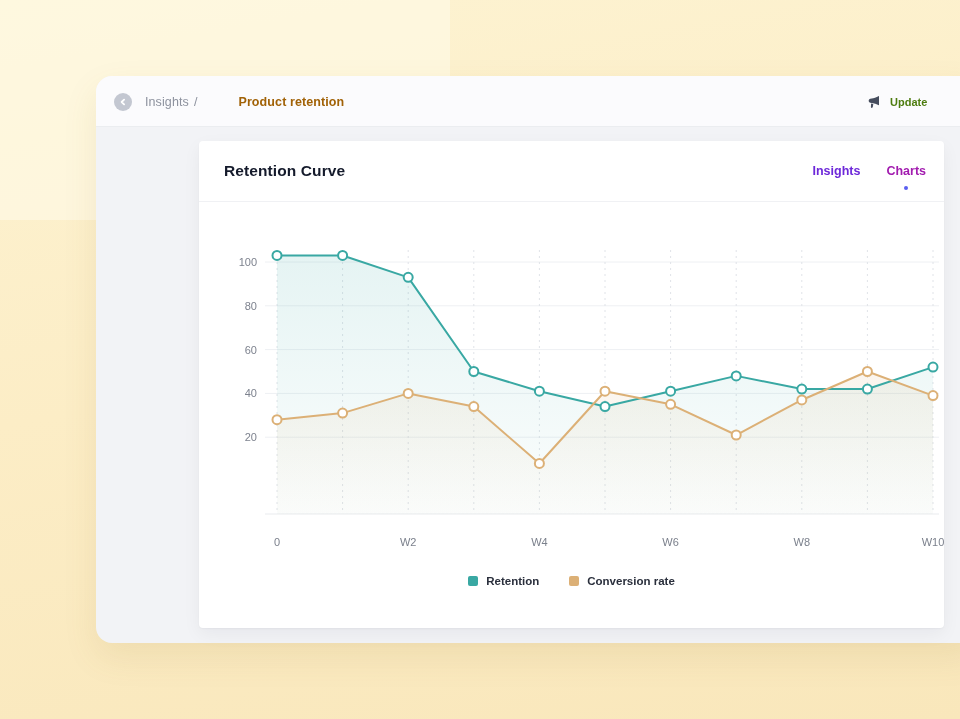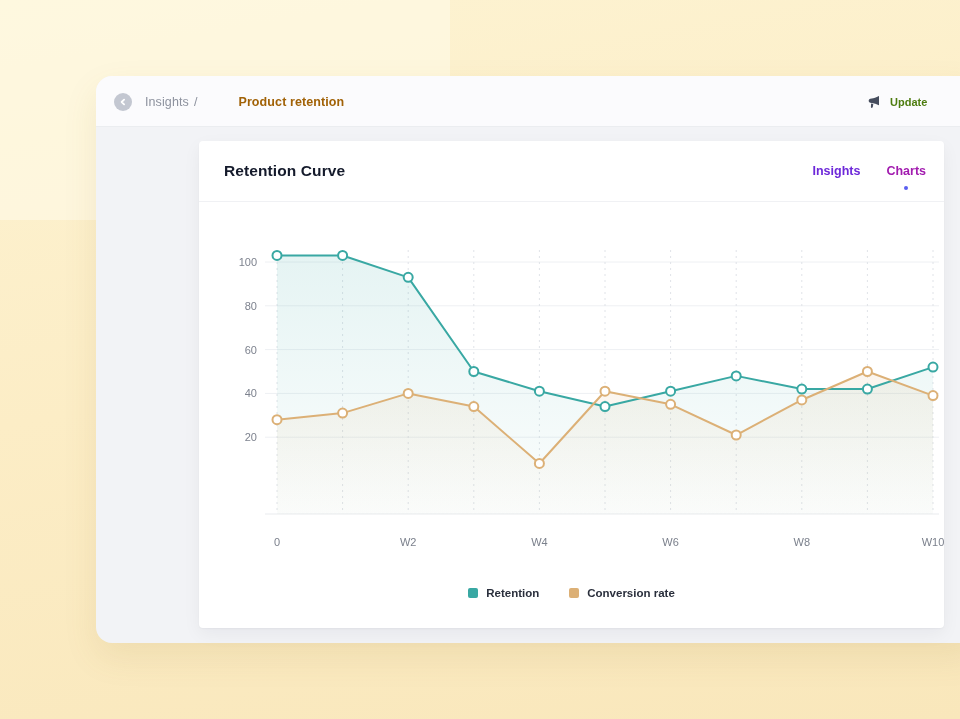--- a/index.html
+++ b/index.html
@@ -41,21 +41,21 @@
   .card-title { font-size:15.5px; font-weight:700; color:#141a2b; letter-spacing:.1px; }
   .tabs { display:flex; align-items:center; gap:26px; }
   .tab { font-size:12.5px; font-weight:700; color:#6d28d9; cursor:pointer; position:relative; }
   .tab.active { color:#a21caf; }
   .tab-dot { position:absolute; left:50%; margin-left:-2px; bottom:-12px;
              width:4px; height:4px; border-radius:50%; background:#5a5ff0; }
 
   .chart-wrap { position:absolute; left:32px; top:67px; width:716px; height:348px; }
   .chart-wrap svg { overflow:visible; }
 
-  .legend { position:absolute; left:0; top:446px; width:100%;
+  .legend { position:absolute; left:0; top:434px; width:100%;
             display:flex; justify-content:center; align-items:flex-start; gap:30px; }
   .legend-item { display:flex; align-items:center; gap:8px; }
   .legend-swatch { width:10px; height:10px; border-radius:2px; }
   .legend-label { font-size:11.5px; font-weight:700; color:#2a2f3c; }
 </style>
 </head>
 <body>
 
 <div class="stage">
   <div class="bg-accent"></div>

